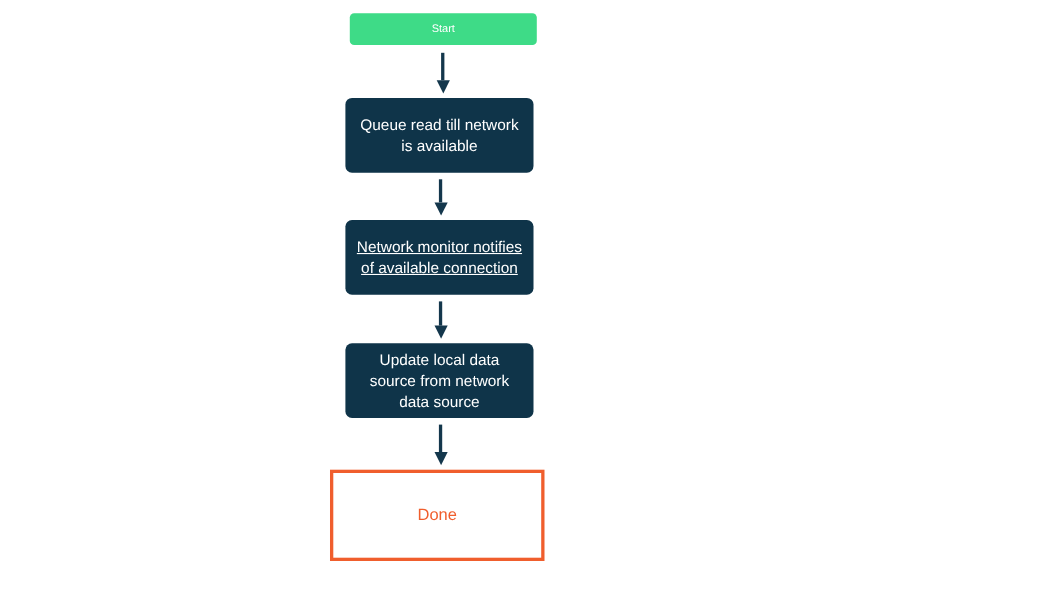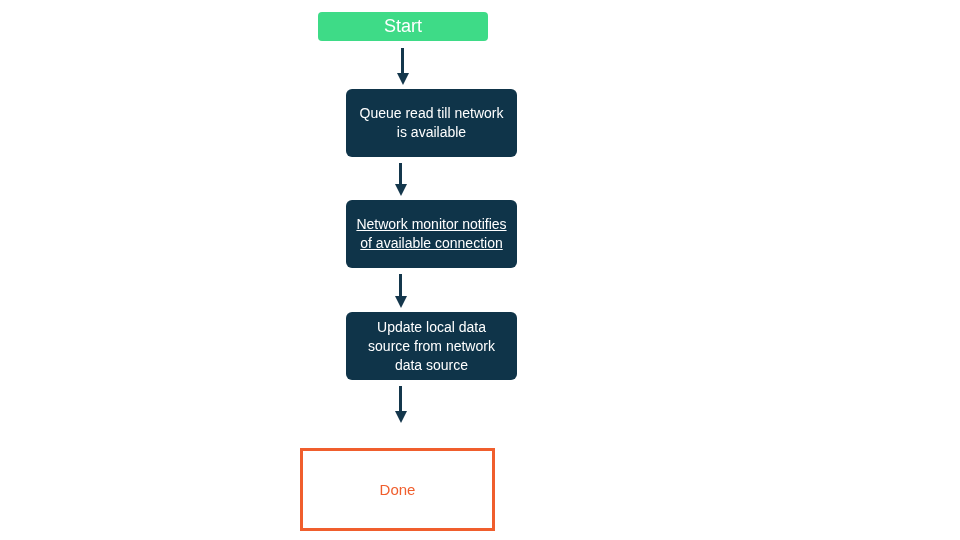--- a/index.html
+++ b/index.html
@@ -28,44 +28,42 @@
     align-items: center;
     justify-content: center;
     text-align: center;
   }
   .node-start {
     left: 318px; top: 12px;
     width: 170px; height: 29px;
     background: var(--green);
     color: var(--text_light);
     border-radius: 4px;
-    font-size: 18px;
+    font-size: 10px;
   }
   .node-process {
     left: 314px;
     width: 171px; height: 68px;
     background: var(--navy);
     color: var(--text_light);
     border-radius: 6px;
     font-size: 14px;
     line-height: 19px;
     padding: 0 10px;
-    margin-left: 32px;
   }
   .node-queue   { top: 89px;  }
   .node-monitor { top: 200px; text-decoration: underline; }
   .node-update  { top: 312px; justify-content: flex-end; }
   .node-end {
     left: 300px; top: 427px;
     width: 195px; height: 83px;
     background: var(--background);
     border: 3px solid var(--orange);
     color: var(--orange);
     font-size: 15px;
-    margin-top: 21px;
   }
   .arrow {
     position: absolute;
     width: 13px;
     display: flex;
     flex-direction: column;
     align-items: center;
   }
   .arrow-stem {
     width: 3px;

